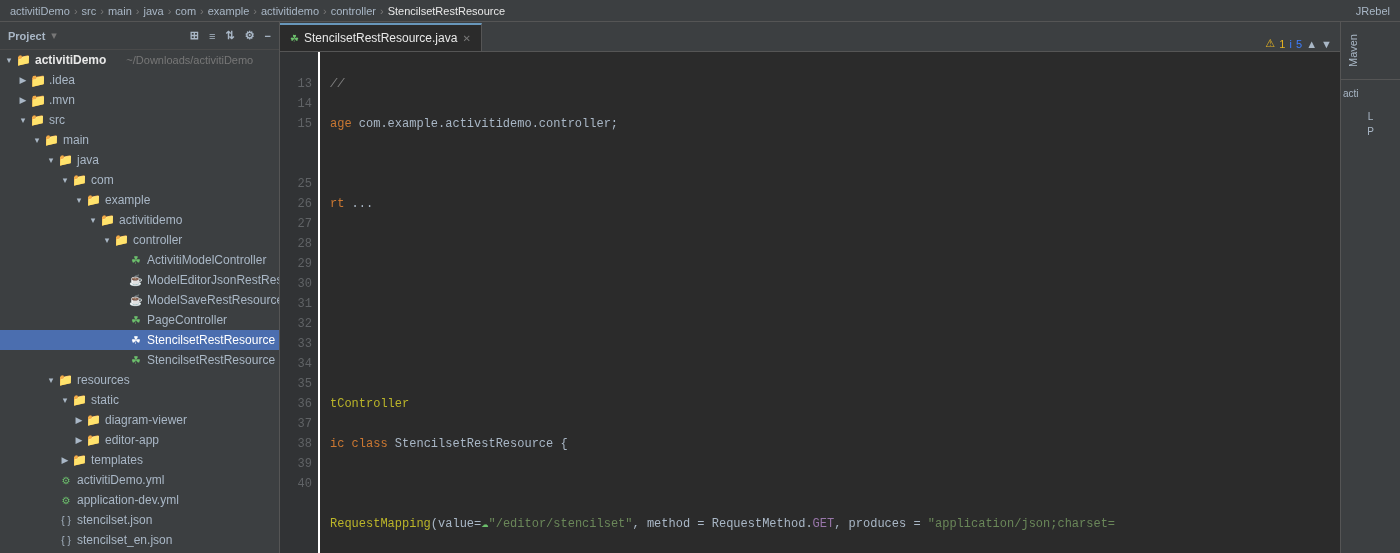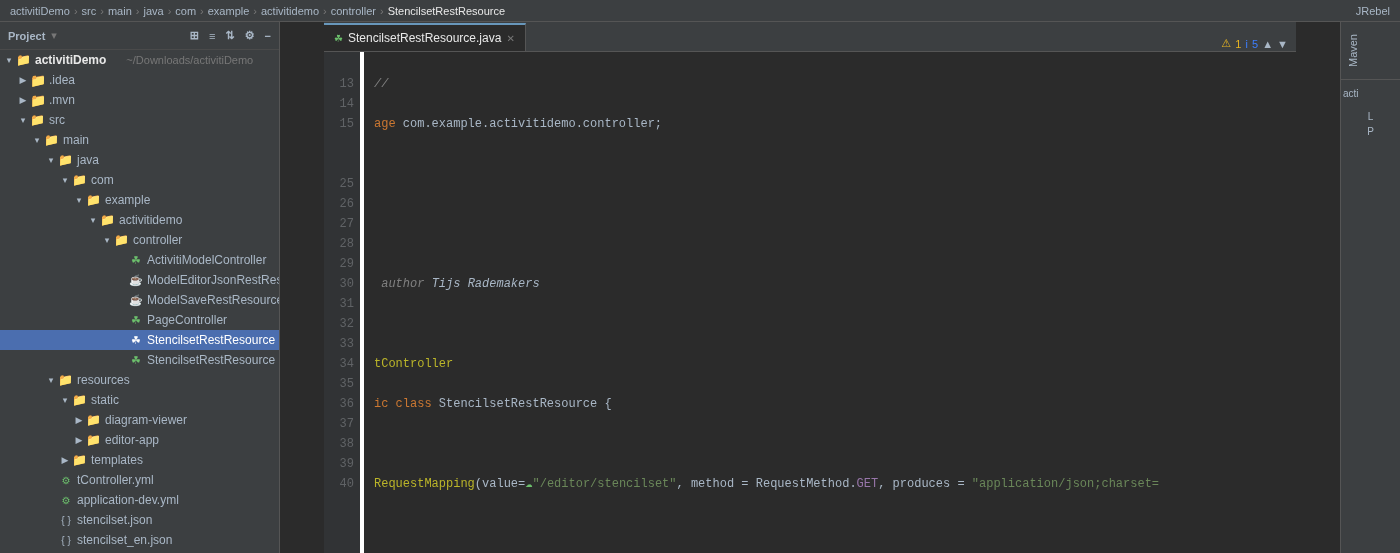--- a/index.html
+++ b/index.html
@@ -29,21 +29,20 @@
     }
     .top-bar span { margin: 0 2px; }
     .top-bar .sep { color: #777; margin: 0 2px; }
     .top-bar .active-file { color: #e8e8e8; }
 
     
     .main {
       display: flex;
       flex: 1;
       overflow: hidden;
-      gap: 44px;
     }
 
     
     .sidebar {
       width: 280px;
       background: #3c3f41;
       border-right: 1px solid #555;
       display: flex;
       flex-direction: column;
       flex-shrink: 0;
@@ -134,21 +133,21 @@
       width: 40px;
       background: #313335;
       color: #606366;
       font-family: 'Courier New', monospace;
       font-size: 12px;
       line-height: 20px;
       padding: 0 6px;
       text-align: right;
       flex-shrink: 0;
       padding-top: 2px;
-      border-right: 4px solid #ffffff;
+      border-right: 2px solid #ffffff;
     }
     .code-content {
       flex: 1;
       font-family: 'Courier New', monospace;
       font-size: 12px;
       line-height: 20px;
       padding: 2px 0 0 10px;
       overflow: auto;
       background: #2b2b2b;
       white-space: pre;
@@ -323,21 +322,21 @@
         <span class="item-label">editor-app</span>
       </div>
       <div class="tree-item" style="padding-left:58px;">
         <span class="tree-arrow">▶</span>
         <span class="item-icon" style="color:#6897bb;">📁</span>
         <span class="item-label">templates</span>
       </div>
       <div class="tree-item" style="padding-left:44px;">
         <span class="tree-arrow" style="visibility:hidden;">▶</span>
         <span class="item-icon" style="color:#6cbf6c; font-size:10px;">⚙</span>
-        <span class="item-label">tController.yml</span>
+        <span class="item-label">activitiDemo.yml</span>
       </div>
       <div class="tree-item" style="padding-left:44px;">
         <span class="tree-arrow" style="visibility:hidden;">▶</span>
         <span class="item-icon" style="color:#6cbf6c; font-size:10px;">⚙</span>
         <span class="item-label">application-dev.yml</span>
       </div>
       <div class="tree-item" style="padding-left:44px;">
         <span class="tree-arrow" style="visibility:hidden;">▶</span>
         <span class="item-icon" style="color:#a9b7c6; font-size:10px;">{ }</span>
         <span class="item-label">stencilset.json</span>
@@ -394,23 +393,24 @@
         <div>36</div>
         <div>37</div>
         <div>38</div>
         <div>39</div>
         <div>40</div>
       </div>
       <div class="code-content">
 <div class="code-line"><span class="cm">//</span></div>
 <div class="code-line"><span class="kw">age </span><span class="pkg">com.example.activitidemo.controller</span><span>;</span></div>
 <div class="code-line"></div>
+<div class="code-line"><span class="kw">rt</span><span> ...</span></div>
 <div class="code-line"></div>
 <div class="code-line"></div>
-<div class="code-line"><span> </span><span class="cm italic">author <span class="author-name">Tijs Rademakers</span></span></div>
+<div class="code-line"><span> </span></div>
 <div class="code-line"></div>
 <div class="code-line"><span class="ann">tController</span></div>
 <div class="code-line"><span class="kw">ic </span><span class="kw">class </span><span class="type">StencilsetRestResource</span><span> {</span></div>
 <div class="code-line"></div>
 <div class="code-line"><span class="ann">RequestMapping</span><span>(</span><span class="var">value</span><span>=</span><span style="color:#6cbf6c;">☁</span><span class="str">"/editor/stencilset"</span><span>, </span><span class="var">method</span><span> = </span><span class="type">RequestMethod</span><span>.</span><span style="color:#9876aa;">GET</span><span>, </span><span class="var">produces</span><span> = </span><span class="str">"application/json;charset=</span></div>
 
 
 
 
 

